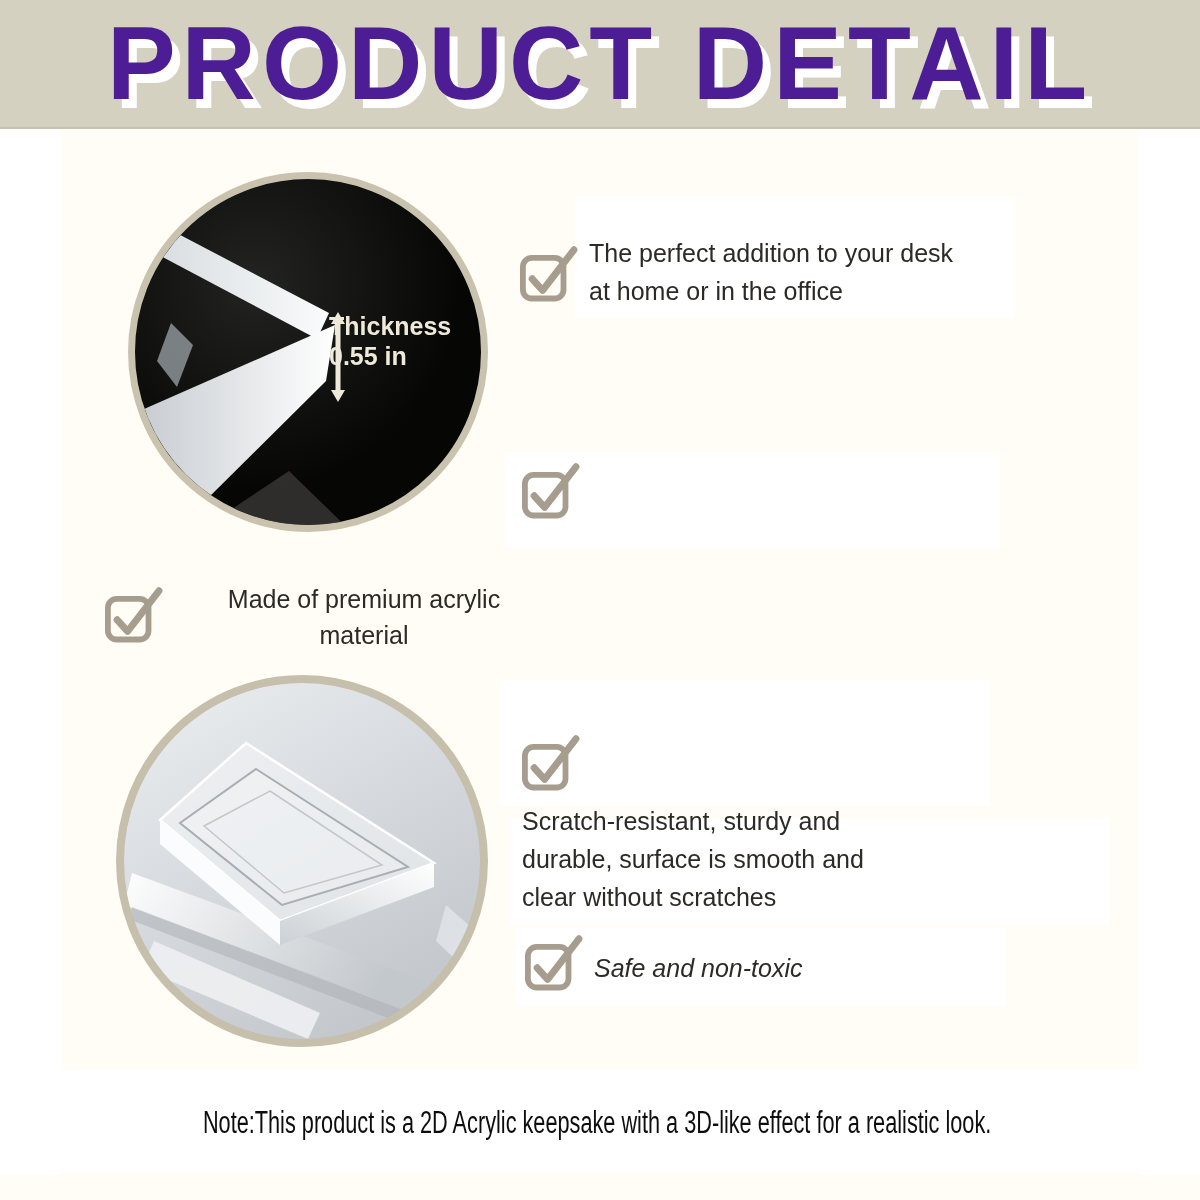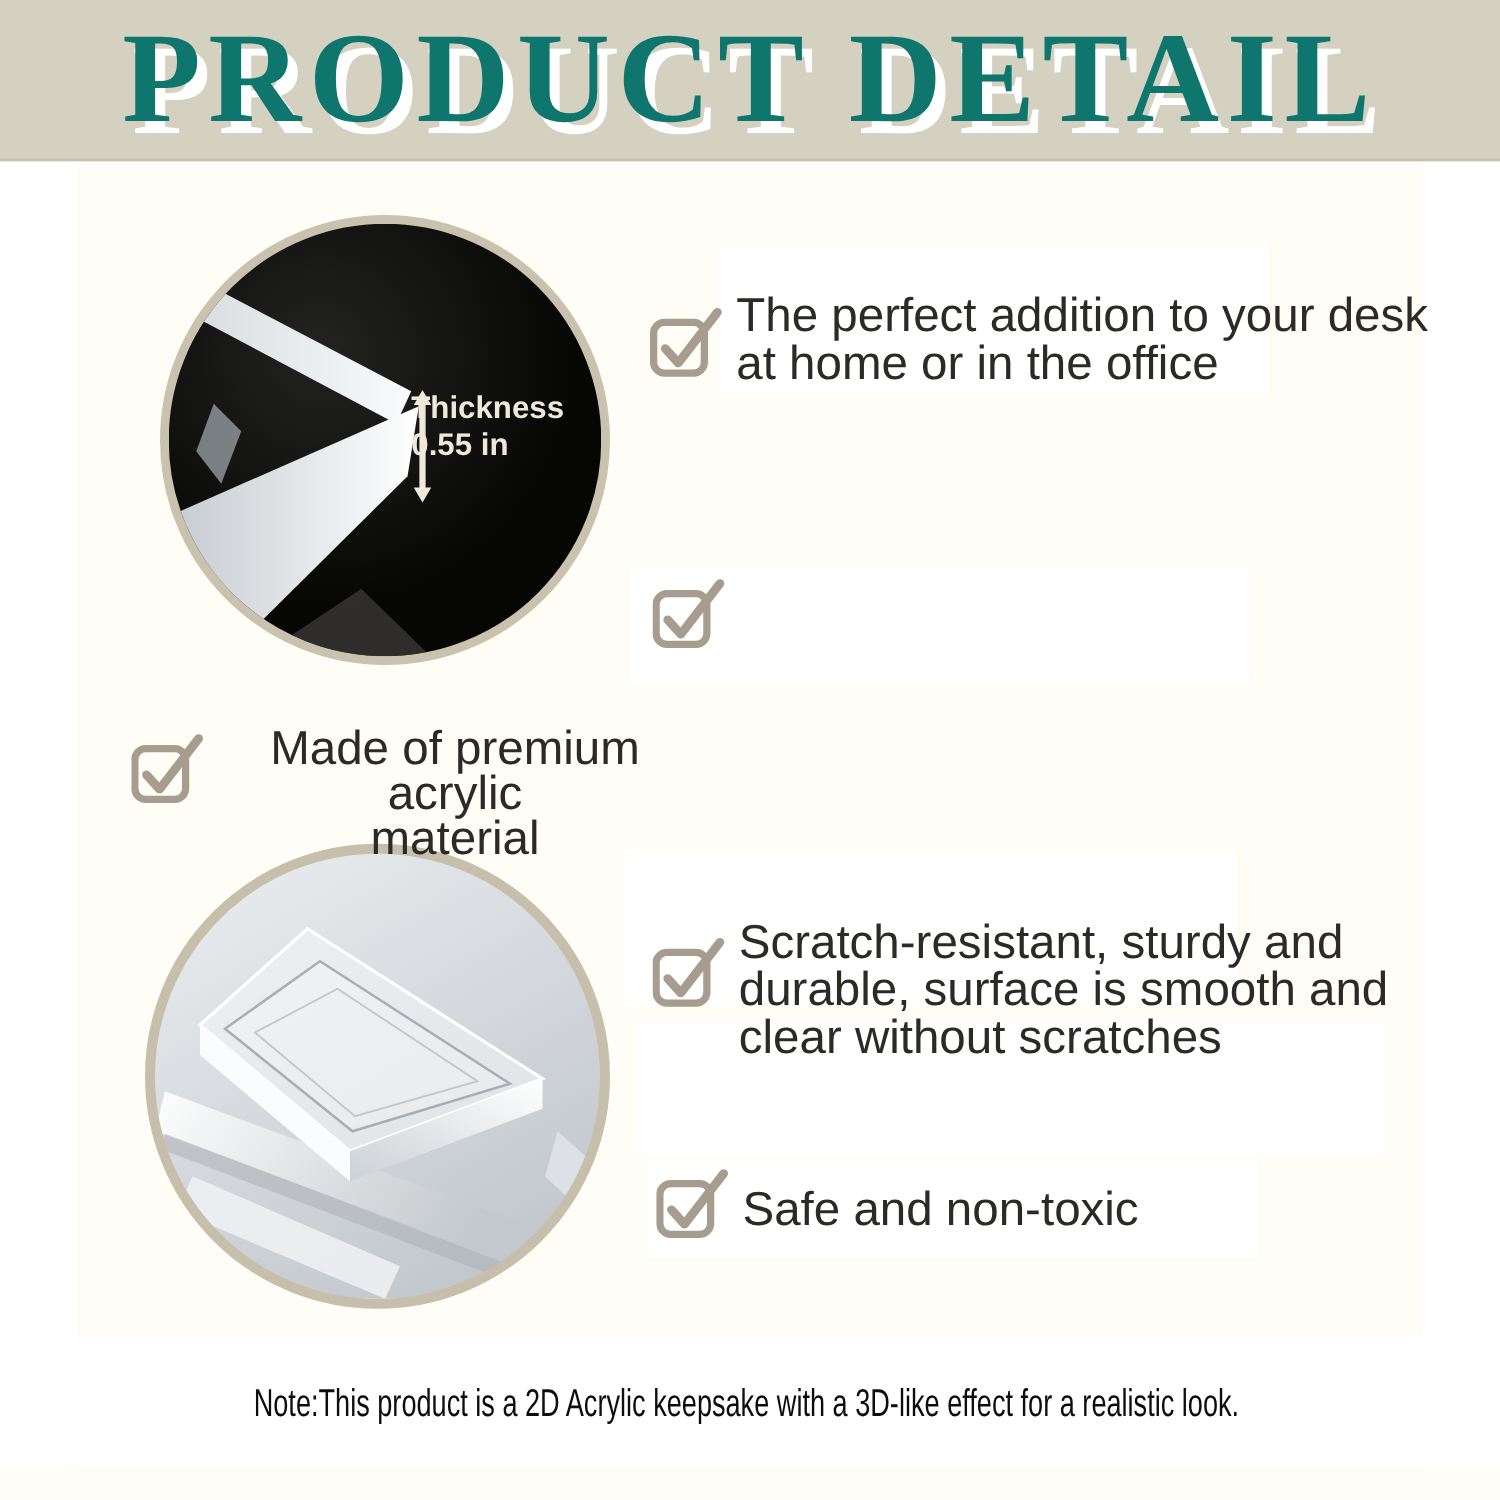--- a/index.html
+++ b/index.html
@@ -5,47 +5,47 @@
   html,body{margin:0;padding:0;}
   body{font-family:"Liberation Sans",sans-serif;}
   #canvas{position:relative;width:1200px;height:1200px;background:#fffdf5;overflow:hidden;}
 
   
   .patch{position:absolute;background:#ffffff;}
 
   
   .banner{position:absolute;left:0;top:0;width:1200px;height:127px;background:#d5d1c0;
           border-bottom:2px solid #c7c3b2;display:flex;align-items:center;justify-content:center;}
-  .banner .title{font-size:103px;font-weight:bold;letter-spacing:6px;color:#0f766e;
-                 text-shadow:8px 9px 0 #ffffff;white-space:nowrap;line-height:1;font-family:Liberation Serif, serif;}
+  .banner .title{font-size:103px;font-weight:bold;letter-spacing:6px;color:#4c1d95;
+                 text-shadow:8px 9px 0 #ffffff;white-space:nowrap;line-height:1;}
 
   
   .circle{position:absolute;border-radius:50%;overflow:hidden;box-sizing:border-box;}
   .circle svg{position:absolute;left:0;top:0;}
   #circle-thickness{left:128px;top:172px;width:360px;height:360px;border:7px solid #c9c2ae;
       background:radial-gradient(circle at 35% 30%, #232321 0%, #060605 62%);}
   #circle-sheets{left:116px;top:675px;width:372px;height:372px;border:8px solid #c6bfab;
       background:linear-gradient(150deg,#edeff1 0%,#d6dade 45%,#bcc1c6 100%);}
 
   
   .thick-label{position:absolute;left:194px;top:132px;display:flex;gap:7px;align-items:flex-start;}
   .thick-text{color:#efe9da;font-weight:bold;font-size:25px;line-height:30px;white-space:pre-line;}
 
   
   .feature{position:absolute;display:flex;gap:11px;align-items:flex-start;}
   .cb{flex:0 0 auto;}
   .cb rect{fill:none;stroke:#a79d8f;stroke-width:10;}
   .cb path{fill:none;stroke:#a79d8f;stroke-width:12;stroke-linecap:round;stroke-linejoin:round;}
-  .feature-text{font-size:38px;line-height:38px;color:#2b2a27;font-weight:500;white-space:pre-line;}
+  .feature-text{font-size:25px;line-height:38px;color:#2b2a27;font-weight:500;white-space:pre-line;}
 
   #f1{left:520px;top:234px;} #f1 .cb{margin-top:10px;} #f1 .feature-text{width:560px;}
   #f2{left:522px;top:461px;} #f2 .feature-text{margin-top:16px;white-space:nowrap;}
   #f3{left:105px;top:585px;} #f3 .feature-text{width:380px;text-align:center;margin-top:-4px;line-height:36px;}
-  #f4{left:522px;top:735px;} #f4 .cb{margin-top:13px;} #f4 .feature-text{width:530px;}
-  #f5{left:525px;top:933px;} #f5 .feature-text{margin-top:16px;white-space:nowrap;}
+  #f4{left:522px;top:720px;flex-direction:column;} #f4 .cb{margin-top:13px;} #f4 .feature-text{width:530px;}
+  #f5{left:525px;top:933px;} #f5 .feature-text{margin-top:16px;white-space:nowrap;font-style:italic;}
 
   
   .note{position:absolute;left:0;top:1103px;width:1195px;text-align:center;}
   .note-inner{display:inline-block;transform:scaleX(0.70);transform-origin:50% 50%;
               font-size:31px;line-height:40px;color:#0d0d0d;white-space:nowrap;}
 </style>
 </head>
 <body>
 
 <div id="canvas">

